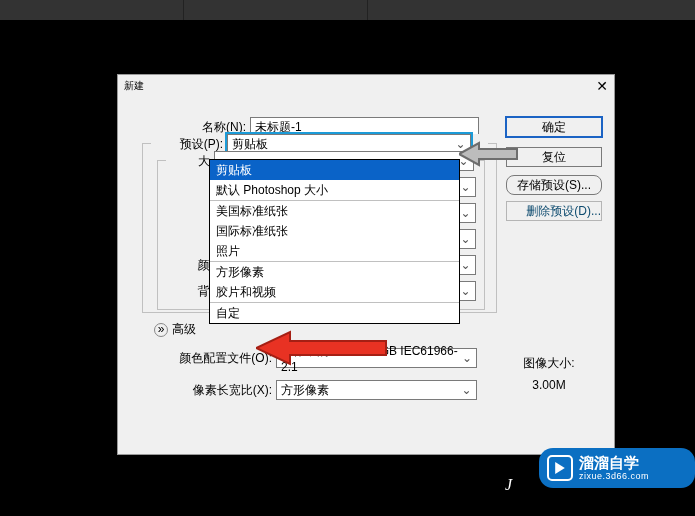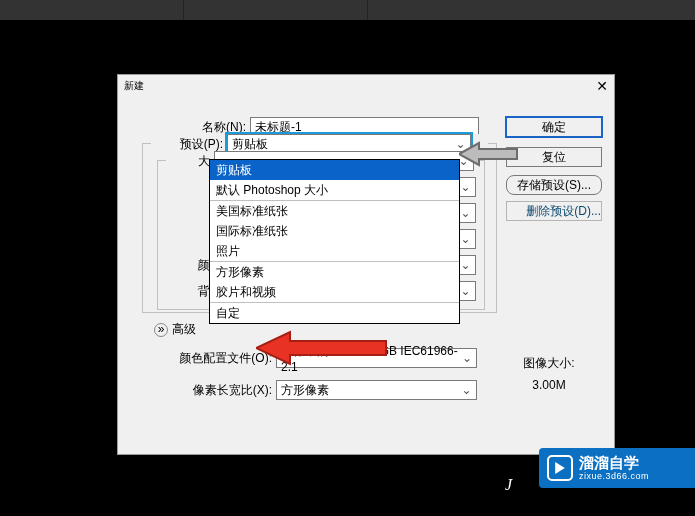--- a/index.html
+++ b/index.html
@@ -60,21 +60,21 @@
     .dropdown .item.hl { background: #0a63c8; color: #fff; }
     .dropdown .group-sep { border-top: 1px solid #c0c0c0; margin: 0; }
 
     
     .arrow-gray { position: absolute; left: 459px; top: 141px; z-index: 30; }
     .arrow-red { position: absolute; left: 256px; top: 330px; z-index: 30; }
 
     .watermark {
       position: absolute; right: 0; bottom: 28px; width: 156px; height: 40px;
       background: #0b6fc2; color: #fff; display: flex; align-items: center; padding: 0 8px;
-      border-top-left-radius: 4px; border-bottom-left-radius: 4px;
+      border-top-left-radius: 4px; border-bottom-left-radius: 4px; border-radius: 14px;
     }
     .watermark .play {
       width: 26px; height: 26px; border: 2px solid #fff; border-radius: 5px;
       display: flex; align-items: center; justify-content: center; margin-right: 6px;
     }
     .watermark .play svg { fill: #fff; }
     .watermark .tx .big { font-size: 15px; font-weight: bold; line-height: 16px; }
     .watermark .tx .sm { font-size: 9px; line-height: 11px; letter-spacing: 0.5px; }
 
     .cursor-j { position: absolute; left: 505px; bottom: 22px; color: #fff; font-family: serif; font-size: 16px; font-style: italic; }

